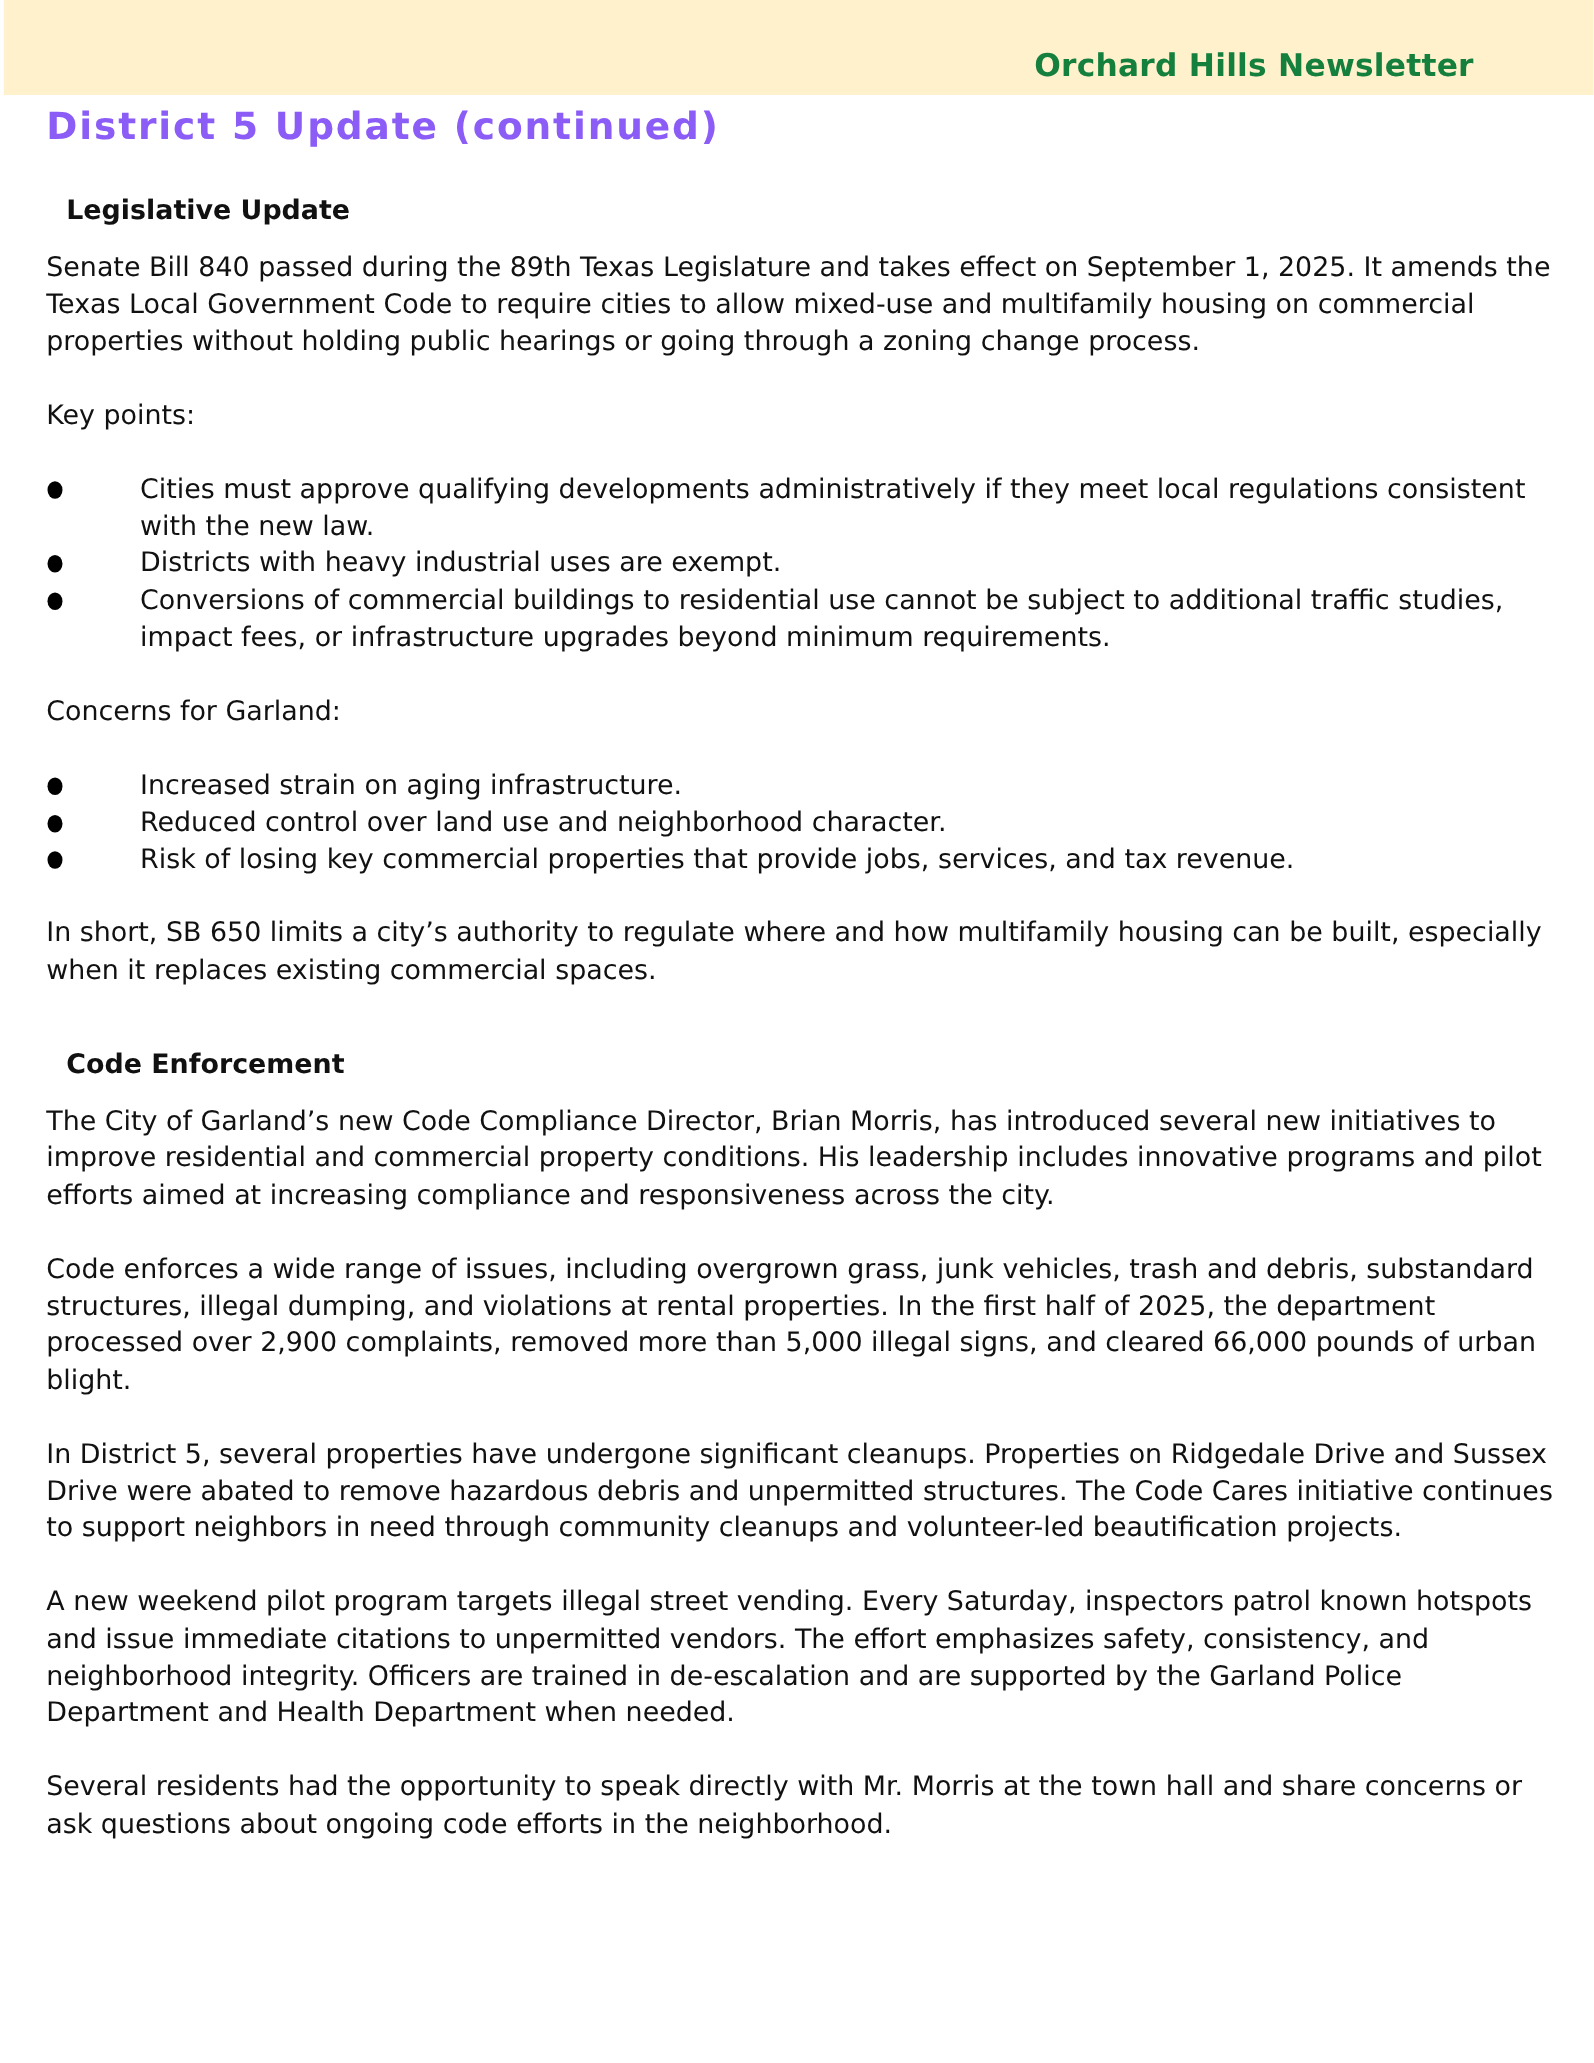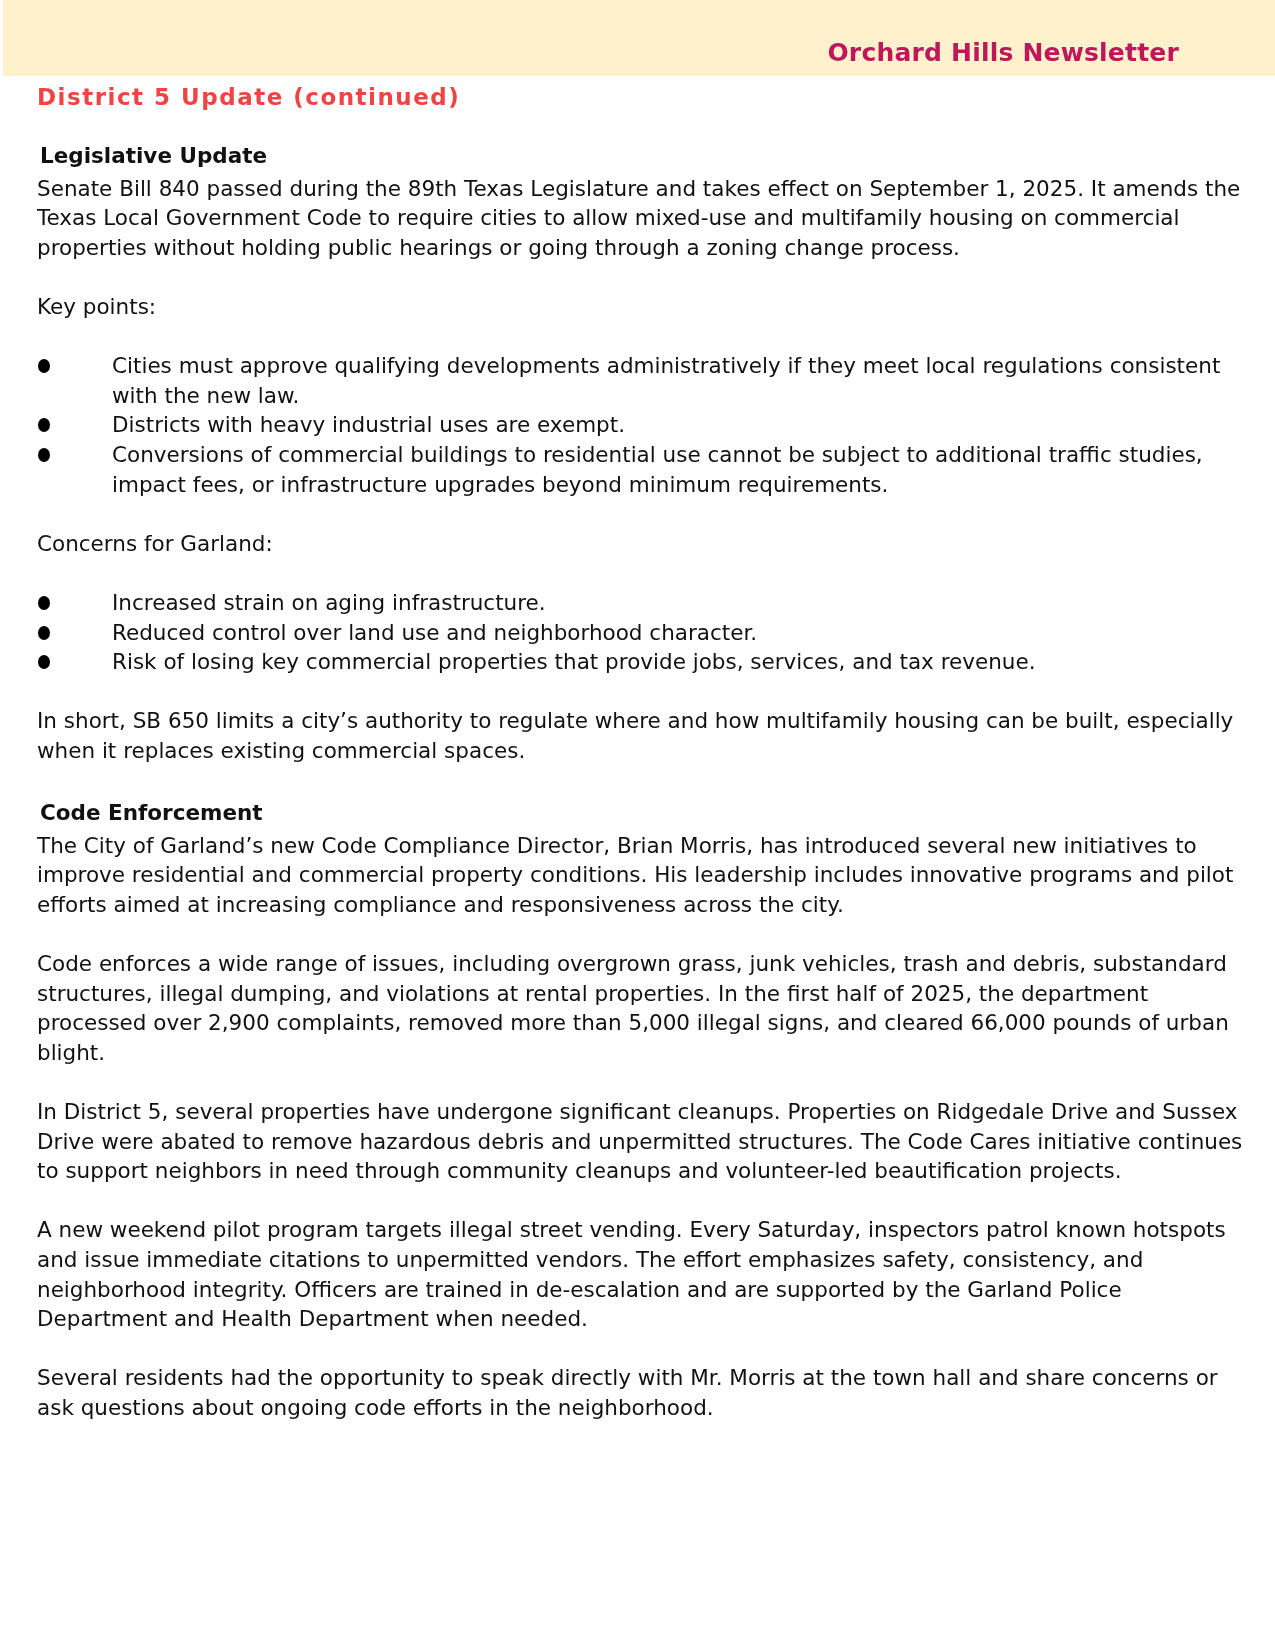--- a/index.html
+++ b/index.html
@@ -23,46 +23,46 @@
       height: 76px;
       background: #fff1cc;
     }
     .banner-title {
       position: absolute;
       right: 96px;
       top: 38px;
       font-family: "DejaVu Sans", sans-serif;
       font-weight: bold;
       font-size: 25px;
-      color: #be185d;
+      color: #15803d;
       letter-spacing: 0.2px;
     }
     .page-title {
       position: absolute;
       left: 37px;
       top: 84px;
       font-family: "DejaVu Sans", sans-serif;
       font-weight: bold;
-      font-size: 23px;
-      color: #ef4444;
+      font-size: 30px;
+      color: #8b5cf6;
       letter-spacing: 1.5px;
       margin: 0;
     }
     .content {
       position: absolute;
       left: 37px;
       top: 138px;
       width: 1210px;
       font-size: 21.5px;
       line-height: 29.6px;
     }
     .content p { margin: 0; }
     .section-heading {
       font-weight: bold;
-      margin: 3px;
+      margin: 16px;
       font-size: 21.5px;
     }
     .gap { height: 29.6px; }
     ul.bullets {
       list-style: none;
       margin: 0;
       padding: 0;
     }
     ul.bullets li {
       position: relative;

